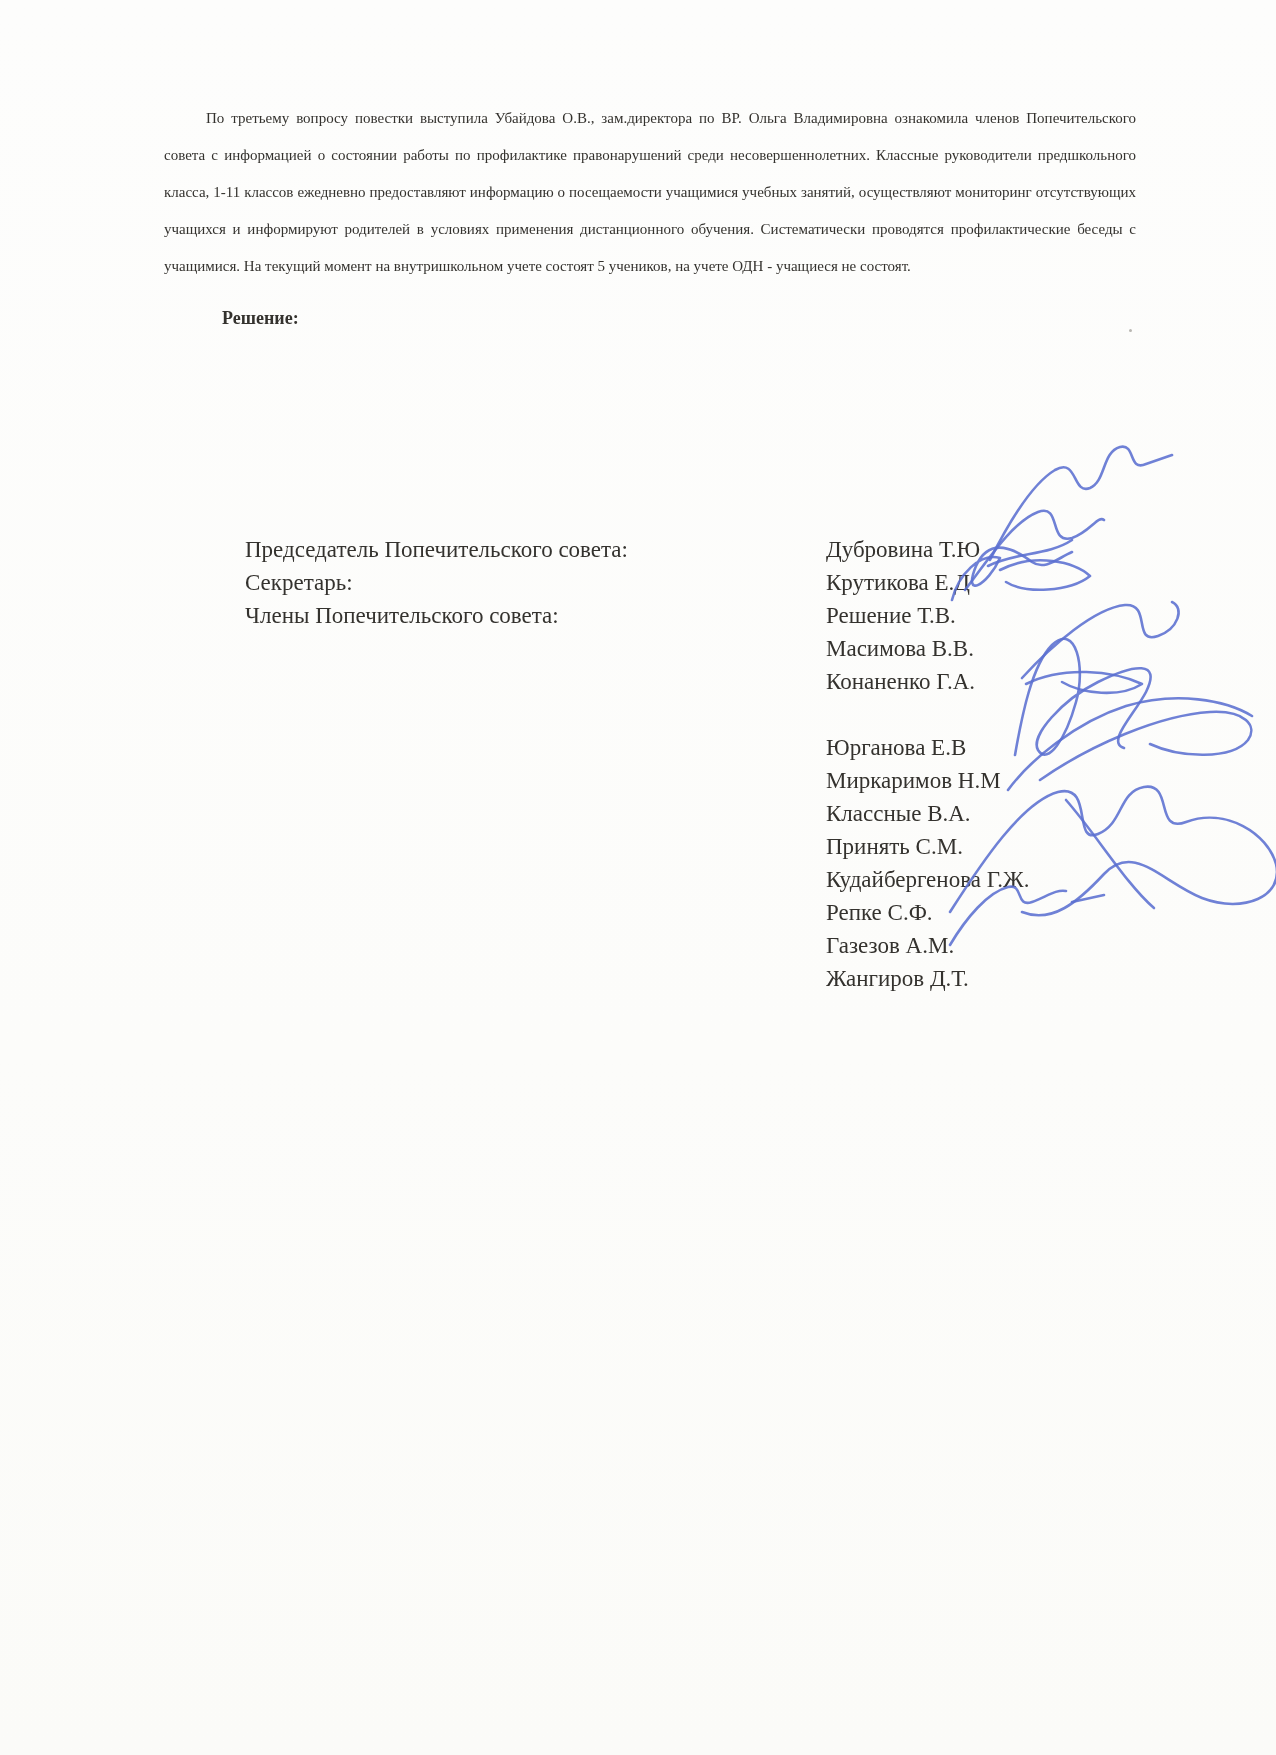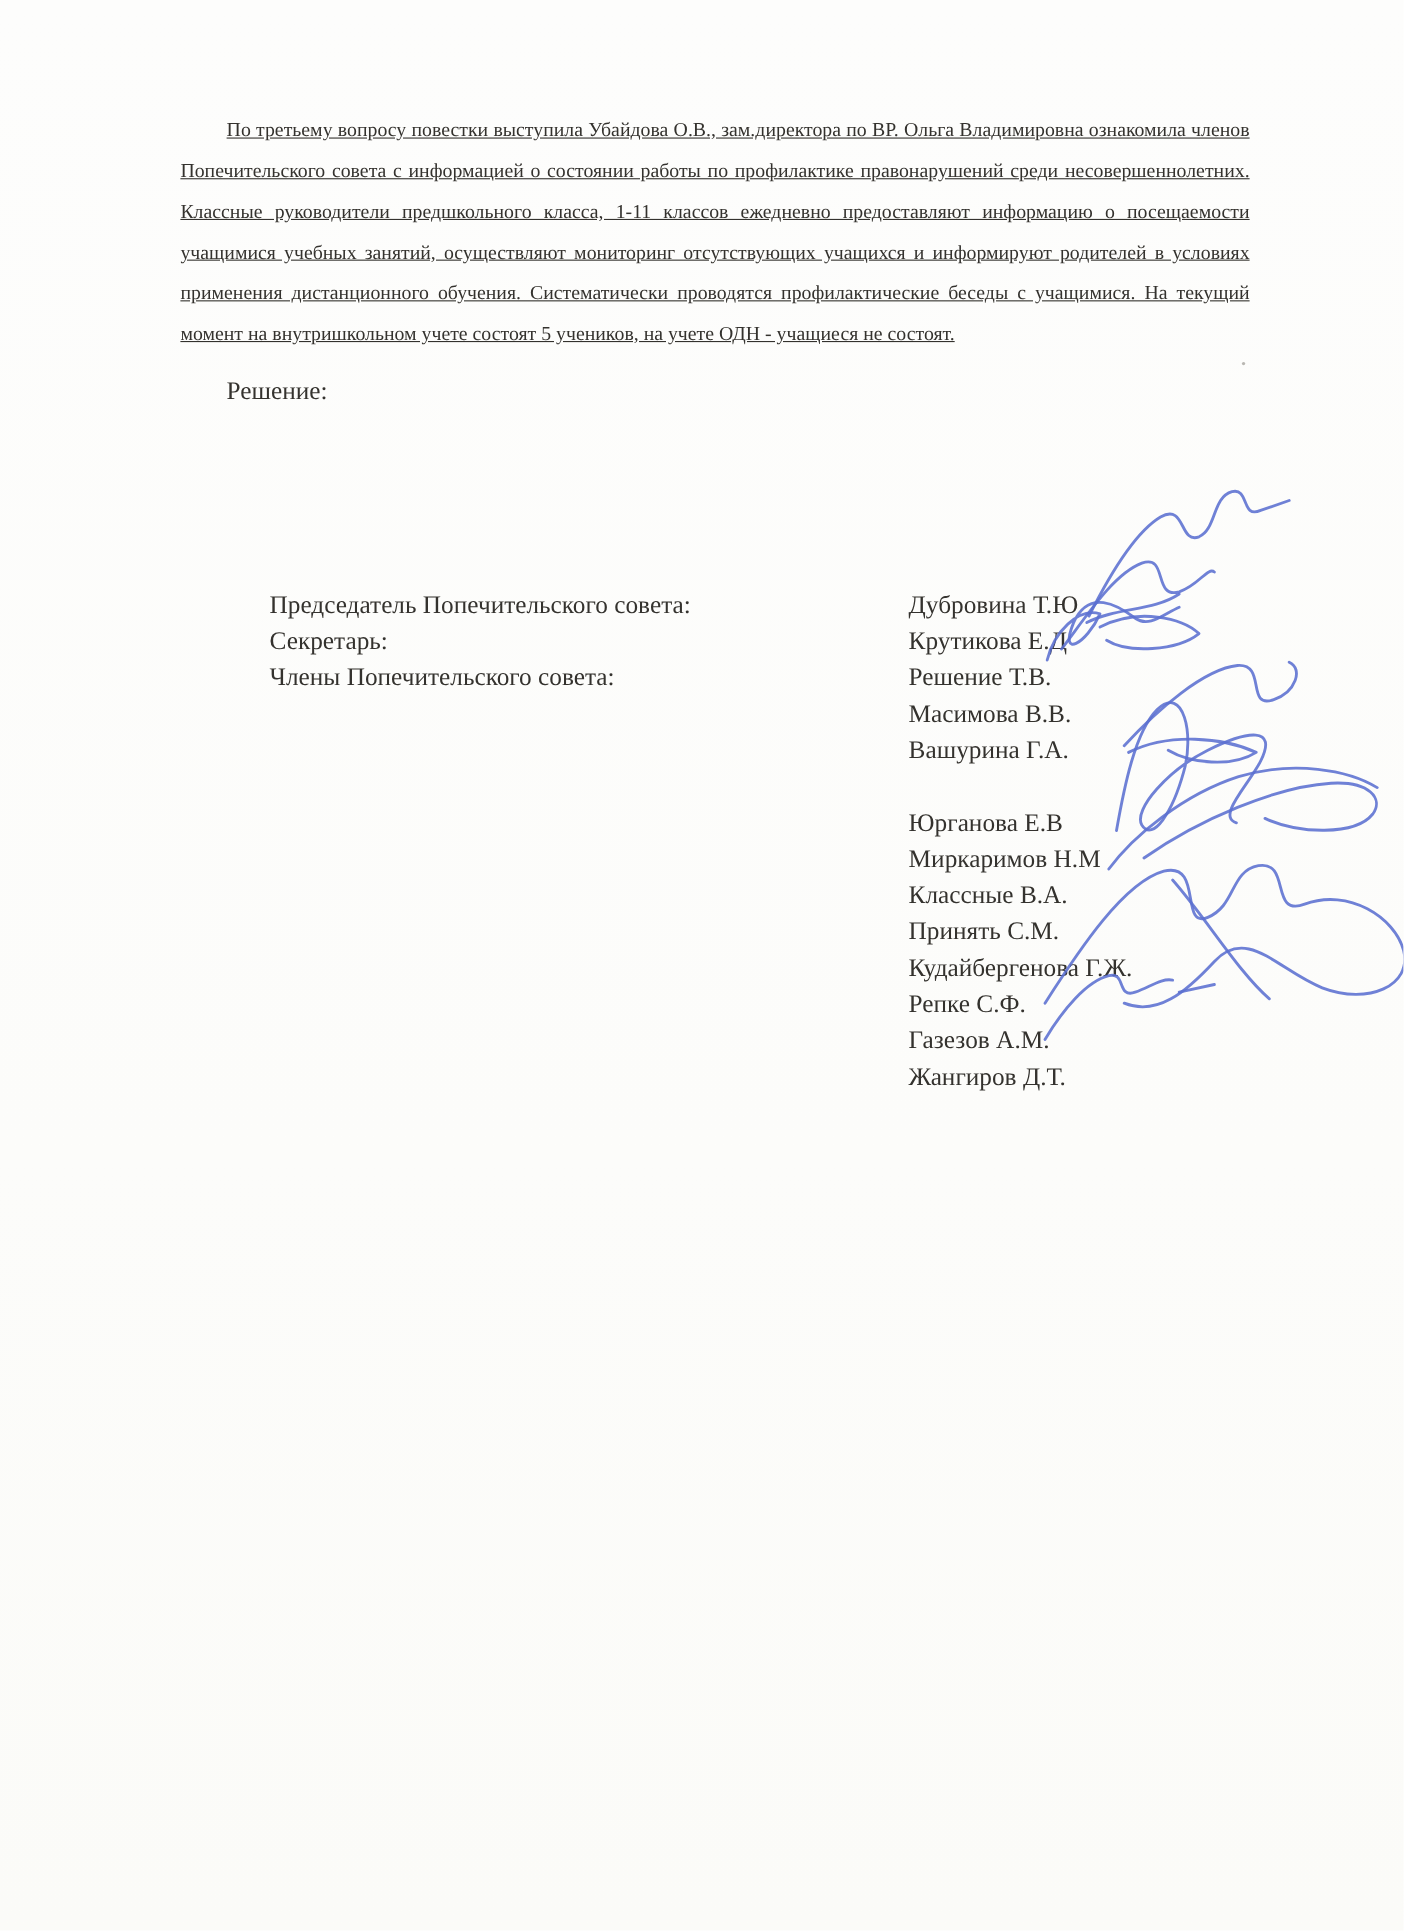--- a/index.html
+++ b/index.html
@@ -7,26 +7,26 @@
     width:1276px;height:1755px;position:relative;overflow:hidden;
     background:linear-gradient(180deg,#fdfdfc 0%,#fcfcfa 60%,#fbfbf8 100%);
     font-family:"Liberation Serif","DejaVu Serif",serif;
     color:#34322e;
     -webkit-font-smoothing:antialiased;
   }
   .scan-page{position:absolute;inset:0;}
   .text-col{position:absolute;left:164px;top:0;width:972px;}
   .body-par{
     margin:0;margin-top:100px;
-    font-size:18px;line-height:37px;
-    text-align:justify;text-indent:42px;text-decoration:underline;
+    font-size:15px;line-height:37px;
+    text-align:justify;text-indent:42px;
   }
   .decision-head{
-    margin:0;margin-top:15px;padding-left:42px;
-    font-size:23px;line-height:37px;font-weight:normal;
+    margin:16px;margin-top:15px;padding-left:42px;
+    font-size:18px;line-height:37px;font-weight:bold;
   }
   .decision-par{
     margin:0;margin-top:14px;
     font-size:23px;line-height:37px;
     text-align:justify;text-indent:42px;
   }
   .sig-block{position:absolute;left:0;top:0;width:1276px;height:1501px;}
   .sig-row{position:absolute;left:0;width:1276px;height:30px;line-height:30px;font-size:23px;}
   .sig-role{position:absolute;left:245px;white-space:nowrap;}
   .sig-name{position:absolute;left:826px;white-space:nowrap;}
@@ -57,21 +57,21 @@
       <span class="sig-name">Крутикова Е.Д</span>
     </div>
     <div class="sig-row" style="top:601px">
       <span class="sig-role">Члены Попечительского совета:</span>
       <span class="sig-name">Решение Т.В.</span>
     </div>
     <div class="sig-row" style="top:634px">
       <span class="sig-name">Масимова В.В.</span>
     </div>
     <div class="sig-row" style="top:667px">
-      <span class="sig-name">Вашурина Г.А.</span>
+      <span class="sig-name">Конаненко Г.А.</span>
     </div>
     <div class="sig-row" style="top:733px">
       <span class="sig-name">Юрганова Е.В</span>
     </div>
     <div class="sig-row" style="top:766px">
       <span class="sig-name">Миркаримов Н.М</span>
     </div>
     <div class="sig-row" style="top:799px">
       <span class="sig-name">Классные В.А.</span>
     </div>

